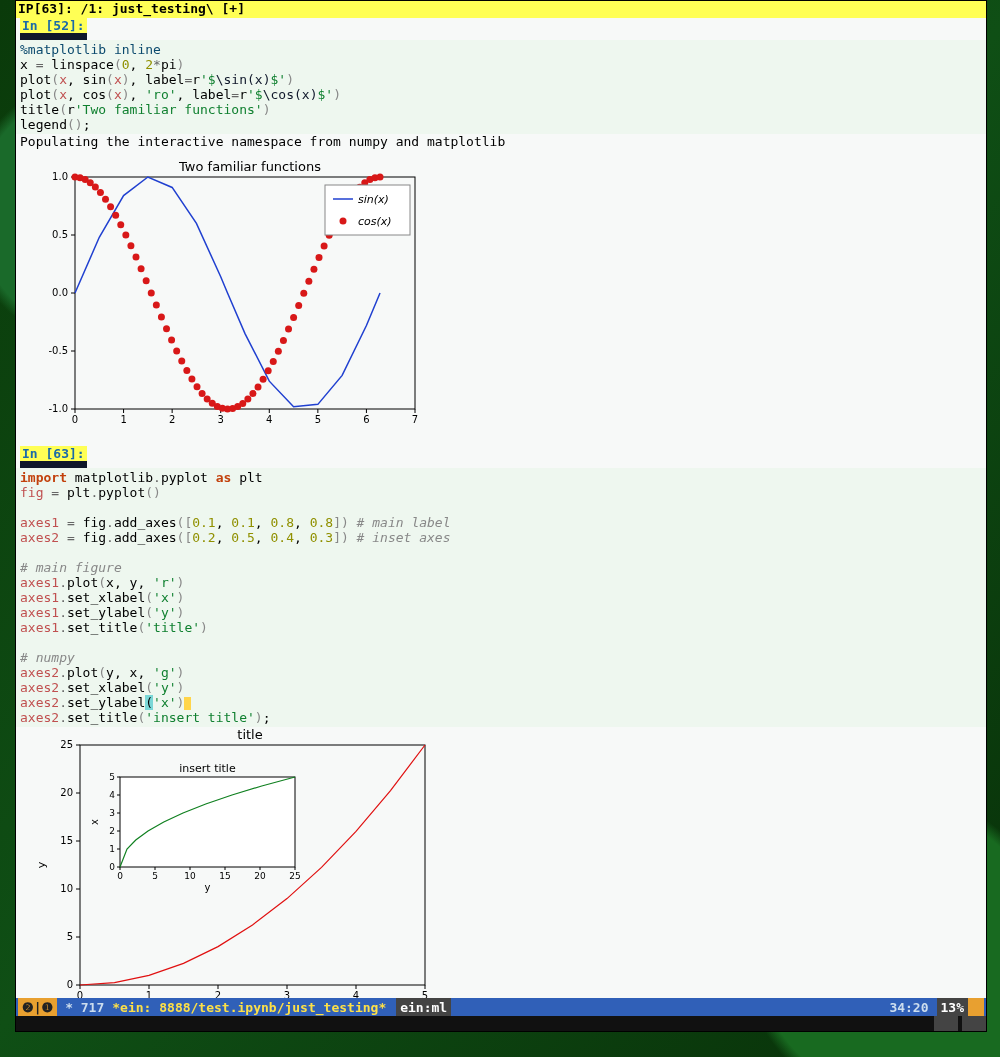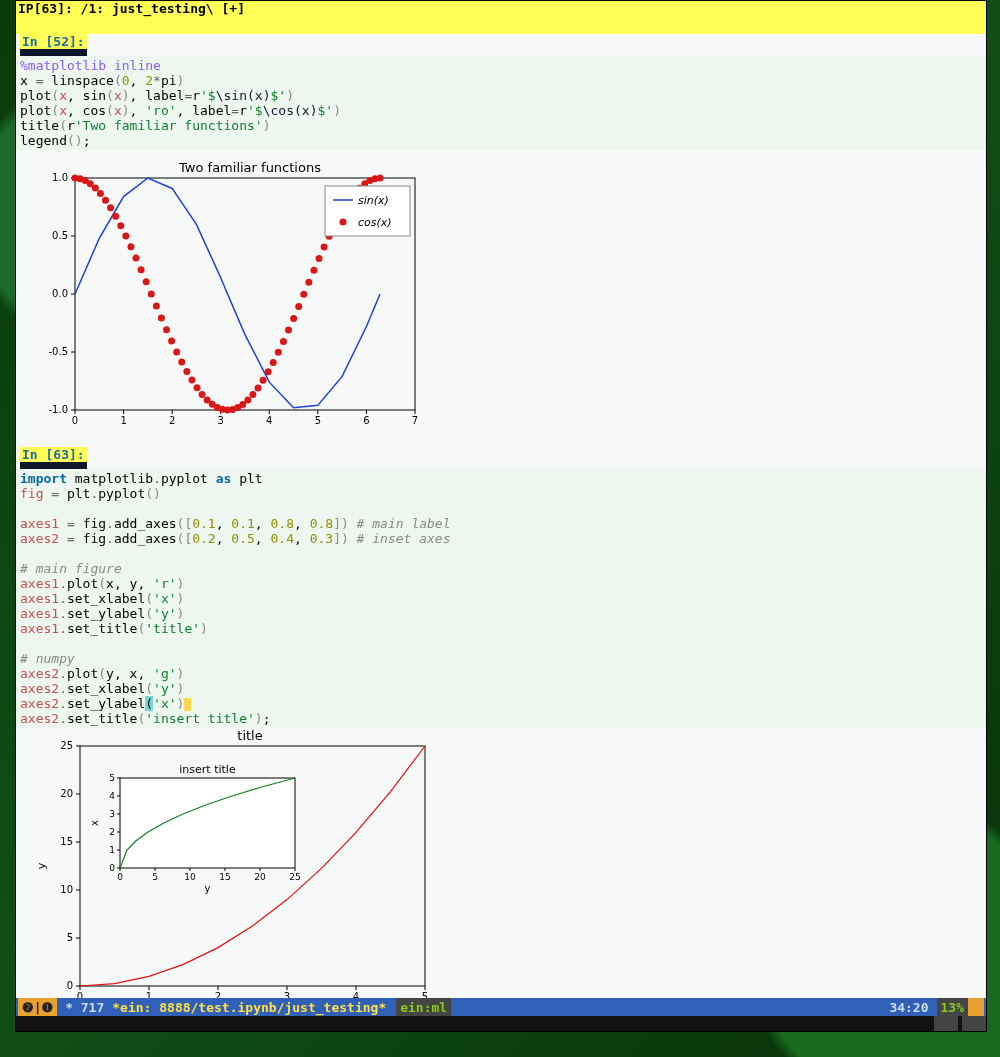--- a/index.html
+++ b/index.html
@@ -32,21 +32,21 @@
     background: #f7f9f8;
     border: 1px solid #000;
   }
 
   
   .header {
     background: #ffff55;
     color: #000;
     font-weight: bold;
     padding: 0 2px;
-    height: 33px;
+    height: 17px;
   }
 
   
   .in-prompt {
     display: inline-block;
     background: #ffff55;
     color: #1a6aa8;
     font-weight: bold;
     padding: 0 2px;
     border-bottom: 7px solid #0f172a;
@@ -62,22 +62,22 @@
     color: #000;
   }
   .output {
     background: #f7f9f8;
     padding: 0 0 0 4px;
     white-space: pre;
     color: #000;
   }
 
   
-  .kw   { color: #0369a1; font-weight: bold; }     
-  .magic{ color: #8b5cf6; }
+  .kw   { color: #c2410c; font-weight: bold; }     
+  .magic{ color: #0c4a6e; }
   .var  { color: #c05050; }
   .num  { color: #909000; }
   .str  { color: #108030; }
   .strr { color: #0f172a; }                        
   .comment { color: #888; font-style: italic; }
   .paren{ color: #888; }
   .op   { color: #666; }
   .cursor {
     display: inline-block;
     background: #ffd54a;
@@ -103,21 +103,21 @@
     right: 0;
     height: 18px;
     background: #3060b8;
     color: #c8d8f0;
     font-weight: bold;
     display: flex;
     align-items: center;
     padding: 0 2px;
   }
   .modeline .box-orange { background:#e8a030; color:#222; padding:0 4px; height:18px; display:flex; align-items:center;}
-  .modeline .box-gray   { background:#444; color:#84cc16; padding:0 4px; height:18px; display:flex; align-items:center;}
+  .modeline .box-gray   { background:#444; color:#ffffff; padding:0 4px; height:18px; display:flex; align-items:center;}
   .modeline .box-blue   { color:#cde; padding:0 8px; }
   .modeline .title      { color:#fde047; font-weight:bold; }
   .modeline .spacer     { flex:1; }
   .modeline .right-orange { background:#e8a030; width:16px; height:18px;}
   .minibuffer {
     position: absolute;
     bottom: 0; left:0; right:0; height:15px;
     background:#111;
     display:flex;
   }
@@ -134,20 +134,21 @@
   <div class="header">IP[63]: /1: just_testing\ [+]</div>
 
   <div class="cell">
     <span class="in-prompt">In [52]:</span>
     <div class="code"><span class="magic">%matplotlib inline</span>
 <span>x </span><span class="op">=</span><span> linspace</span><span class="paren">(</span><span class="num">0</span><span>, </span><span class="num">2</span><span class="op">*</span><span>pi</span><span class="paren">)</span>
 <span>plot</span><span class="paren">(</span><span class="var">x</span><span>, sin</span><span class="paren">(</span><span class="var">x</span><span class="paren">)</span><span>, label</span><span class="op">=</span><span>r</span><span class="str">'$</span><span class="strr">\sin(x)</span><span class="str">$'</span><span class="paren">)</span>
 <span>plot</span><span class="paren">(</span><span class="var">x</span><span>, cos</span><span class="paren">(</span><span class="var">x</span><span class="paren">)</span><span>, </span><span class="str">'ro'</span><span>, label</span><span class="op">=</span><span>r</span><span class="str">'$</span><span class="strr">\cos(x)</span><span class="str">$'</span><span class="paren">)</span>
 <span>title</span><span class="paren">(</span><span>r</span><span class="str">'Two familiar functions'</span><span class="paren">)</span>
 <span>legend</span><span class="paren">()</span><span>;</span></div>
+    <div class="output">Populating the interactive namespace from numpy and matplotlib</div>
 
     
     <svg id="chart1" width="400" height="272" style="margin-left:4px; margin-top:8px;">
       <text x="230" y="14" text-anchor="middle" font-size="13">Two familiar functions</text>
       <g id="chart1-axes">
           <rect x="55" y="20" width="340" height="232" fill="none" stroke="#000" stroke-width="1"></rect>
           <line x1="55" y1="252" x2="55" y2="256" stroke="#000"></line>
           <text x="55" y="266" text-anchor="middle" font-size="10">0</text>
           <line x1="103.57142857142857" y1="252" x2="103.57142857142857" y2="256" stroke="#000"></line>
           <text x="103.57142857142857" y="266" text-anchor="middle" font-size="10">1</text>

